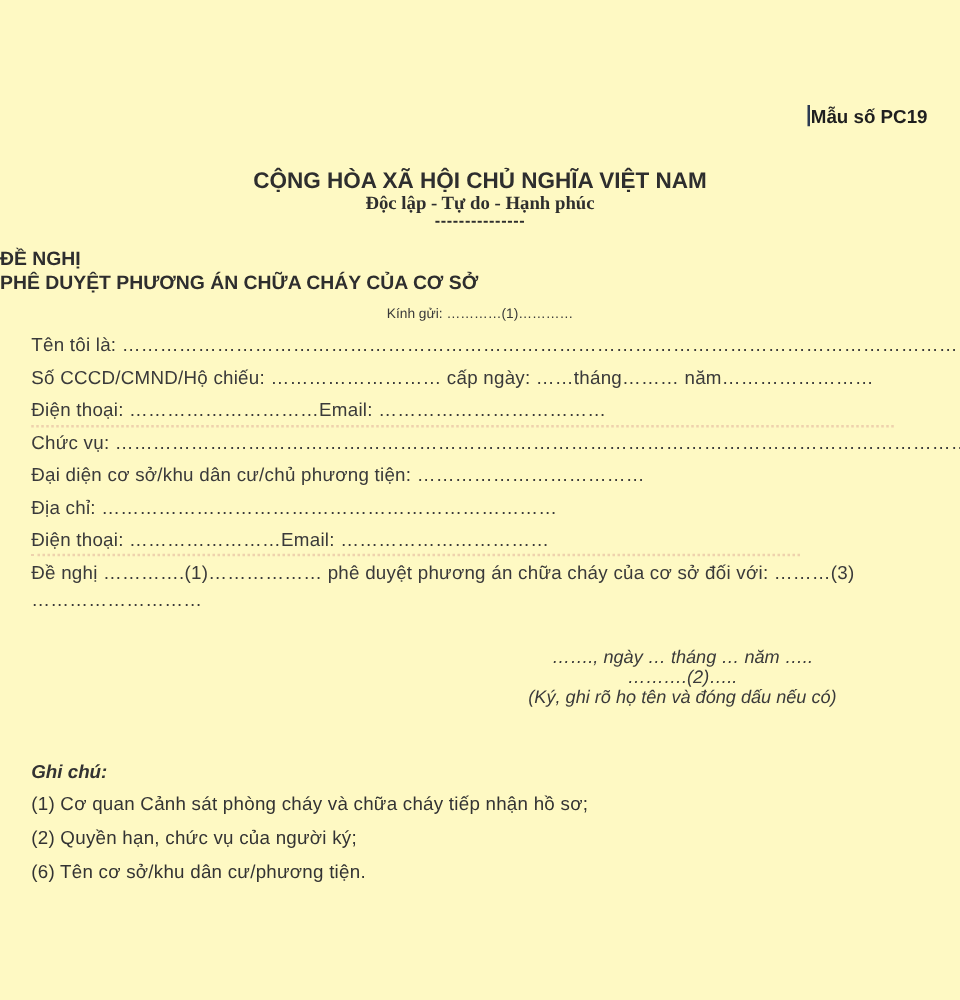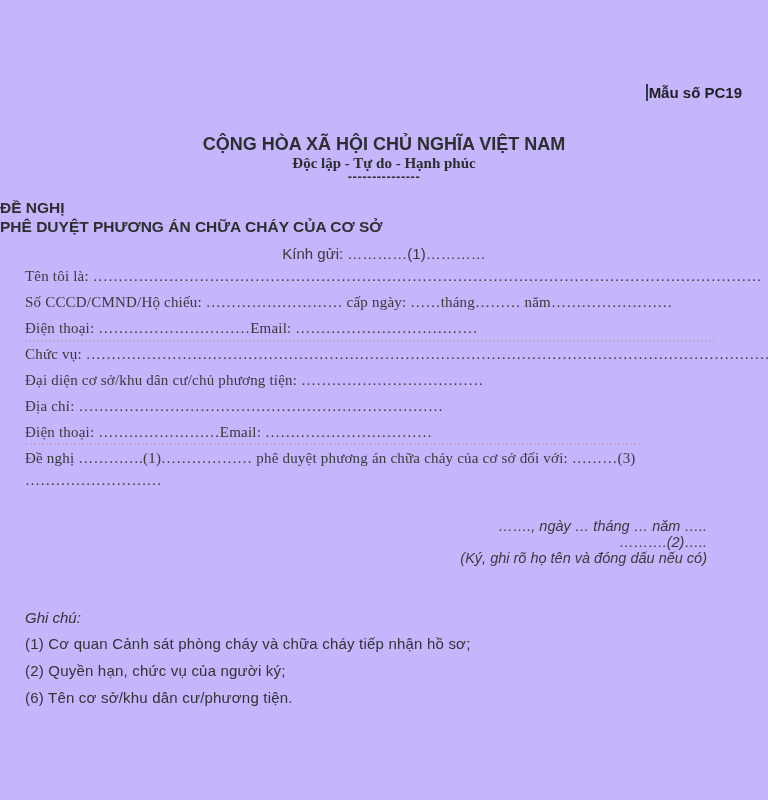--- a/index.html
+++ b/index.html
@@ -1,17 +1,17 @@
 <!DOCTYPE html>
 <html><head>
 <meta charset="utf-8">
 <style>
   html,body{margin:0;padding:0;background:#fff;}
   .page{
-    position:relative;width:768px;height:800px;background:#c4b5fd;
+    position:relative;width:768px;height:800px;background:#fef9c3;
     font-family:"Liberation Sans",sans-serif;color:#383838;overflow:hidden;
   }
   .form-code{
     position:absolute;top:84px;right:26px;font-weight:bold;font-size:15px;
     color:#1f1f1f;white-space:nowrap;
   }
   .text-cursor{
     display:inline-block;width:0;height:17px;border-left:2px solid #2b3a52;
     vertical-align:-3px;margin-right:1px;
   }
@@ -21,37 +21,37 @@
   }
   .nat-l1{font-size:18px;line-height:19px;}
   .nat-l2{font-size:15px;line-height:18px;font-family:Liberation Serif, serif;}
   .nat-sep{font-size:13px;font-weight:bold;line-height:9px;letter-spacing:0.5px;}
   .doc-title{
     position:absolute;top:198px;left:0;width:100%;
     font-weight:bold;font-size:15.5px;line-height:19px;color:#2e2e2e;
   }
   .salutation{
     position:absolute;top:245px;left:0;width:100%;text-align:center;
-    font-size:15px;color:#3a3a3a;
+    font-size:11px;color:#3a3a3a;
   }
   .form-line{
     position:absolute;left:25px;font-size:15px;white-space:nowrap;
-    color:#3a3a3a;letter-spacing:0.2px;font-family:Liberation Serif, serif;
+    color:#3a3a3a;letter-spacing:0.2px;
   }
   .spell-underline{
     position:absolute;height:0;border-top:2px dotted rgba(204,128,128,0.32);
   }
   .sig-block{
-    position:absolute;top:518px;left:385px;width:322px;text-align:right;
+    position:absolute;top:518px;left:385px;width:322px;text-align:center;
     font-style:italic;font-size:14.5px;line-height:16px;color:#3a3a3a;
   }
   .notes{
     position:absolute;top:609px;left:25px;font-size:15px;color:#333;
   }
-  .notes-title{font-weight:normal;font-style:italic;font-size:15px;margin-bottom:10px;}
+  .notes-title{font-weight:bold;font-style:italic;font-size:15px;margin-bottom:10px;}
   .note-item{line-height:16px;margin-bottom:11px;letter-spacing:0.2px;}
 </style>
 </head>
 <body>
 
 <div class="page">
 
   <div class="form-code">
     <span class="text-cursor"></span><span>Mẫu số PC19</span>
   </div>

